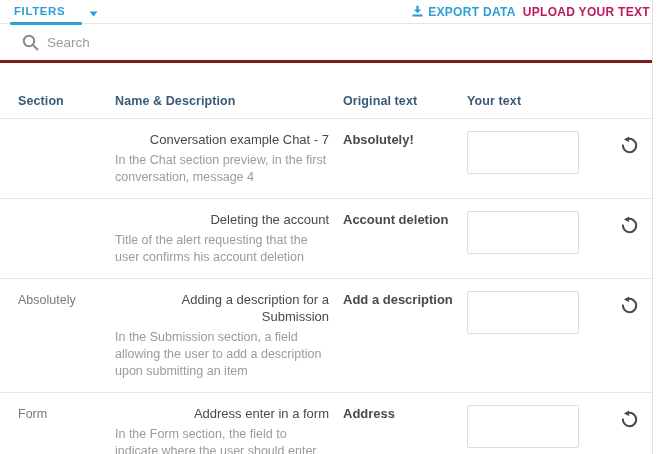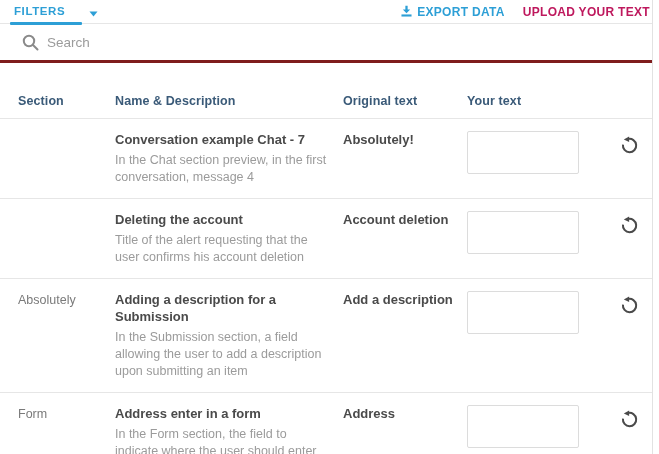--- a/index.html
+++ b/index.html
@@ -27,21 +27,21 @@
   .filters-tab {
     display: flex; align-items: flex-end; gap: 24px;
     color: #2d9fd6; font-size: 11.5px; font-weight: bold;
     letter-spacing: 0.6px; cursor: pointer;
     padding-bottom: 2px;
   }
   .filters-underline {
     position: absolute; left: 10px; bottom: -2px;
     width: 72px; height: 3px; background: #2d9fd6; border-radius: 1px;
   }
-  .topbar-actions { display: flex; align-items: flex-start; gap: 18px; padding-right: 0; }
+  .topbar-actions { display: flex; align-items: flex-start; gap: 7px; padding-right: 0; }
   .action-link {
     display: flex; align-items: center; gap: 4px;
     font-size: 12px; font-weight: bold; letter-spacing: 0.3px;
     cursor: pointer; white-space: nowrap;
   }
   .action-export { color: #2d9fd6; }
   .action-upload { color: #be185d; }
 
   
   .search-row {
@@ -74,22 +74,22 @@
     letter-spacing: 0.1px;
   }
   .data-row {
     padding-top: 12px; padding-bottom: 12px;
     border-bottom: 1px solid #e6e6e6;
     min-height: 76px;
   }
   .cell { padding-right: 14px; }
   .section-label { color: #7a7a7a; font-size: 12.5px; padding-top: 2px; }
   .row-name {
-    color: #4a4a4a; font-size: 13px; font-weight: bold;
-    line-height: 17px; margin-bottom: 4px;
+    color: #4a4a4a; font-size: 13px; font-weight: normal;
+    line-height: 17px; margin-bottom: 4px; text-align: right;
   }
   .row-desc { color: #9b9b9b; font-size: 12.5px; line-height: 17px; }
   .original-text { color: #4a4a4a; font-size: 13px; font-weight: bold; line-height: 17px; }
   .your-text-input {
     width: 112px; height: 43px;
     border: 1px solid #dcdcdc; border-radius: 2px;
     background: #fff; resize: none; outline: none;
     font-family: "Liberation Sans", sans-serif;
     font-size: 12.5px; color: #4a4a4a; padding: 4px 6px;
   }

